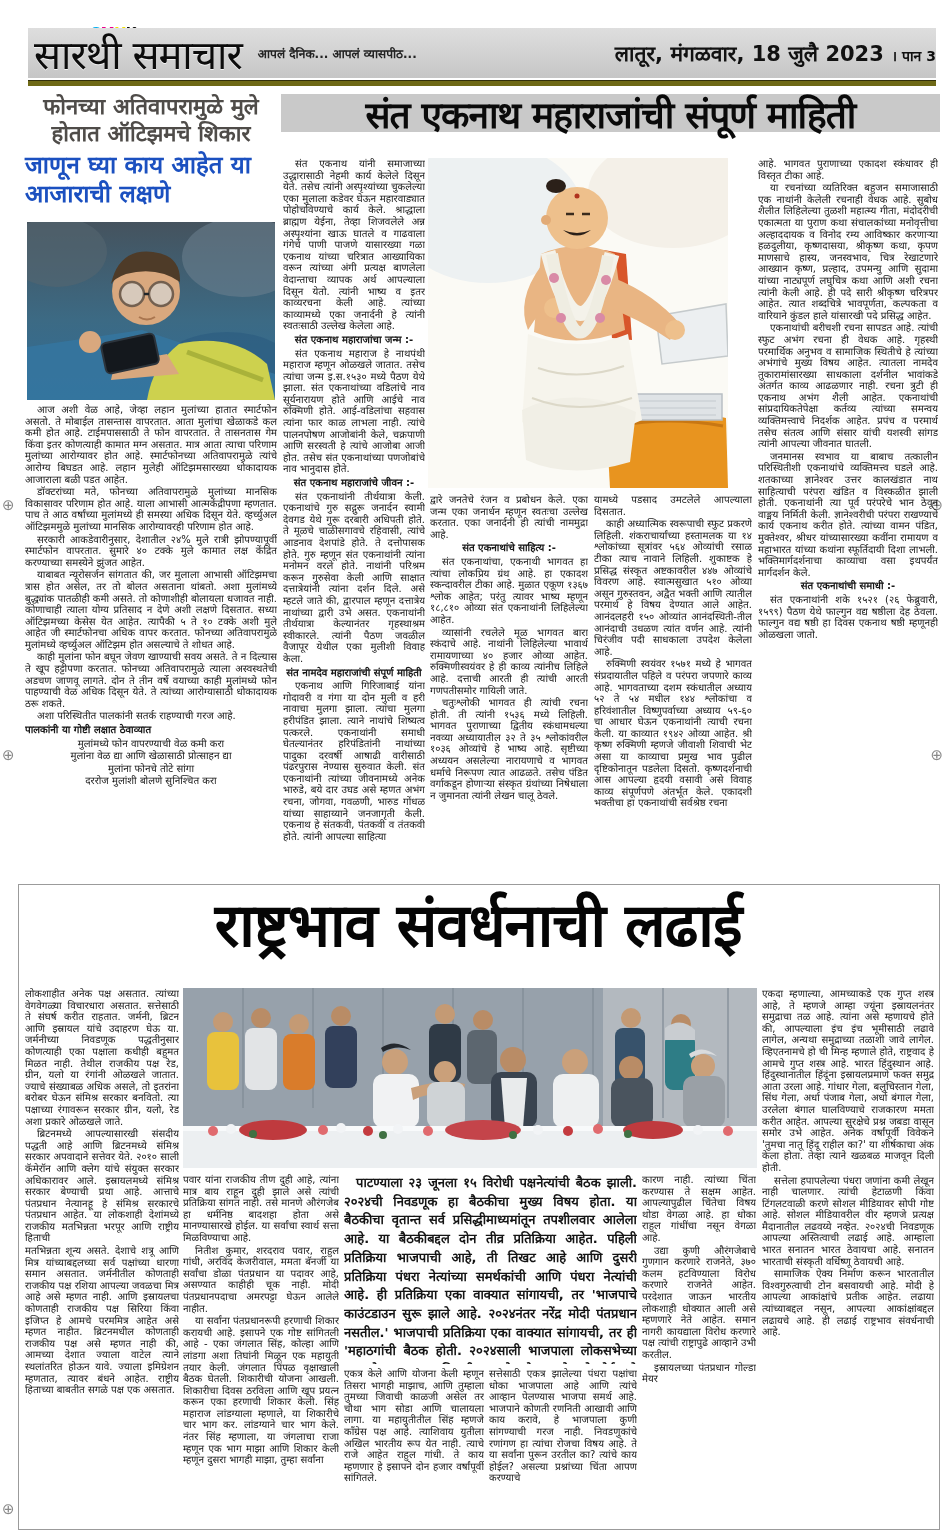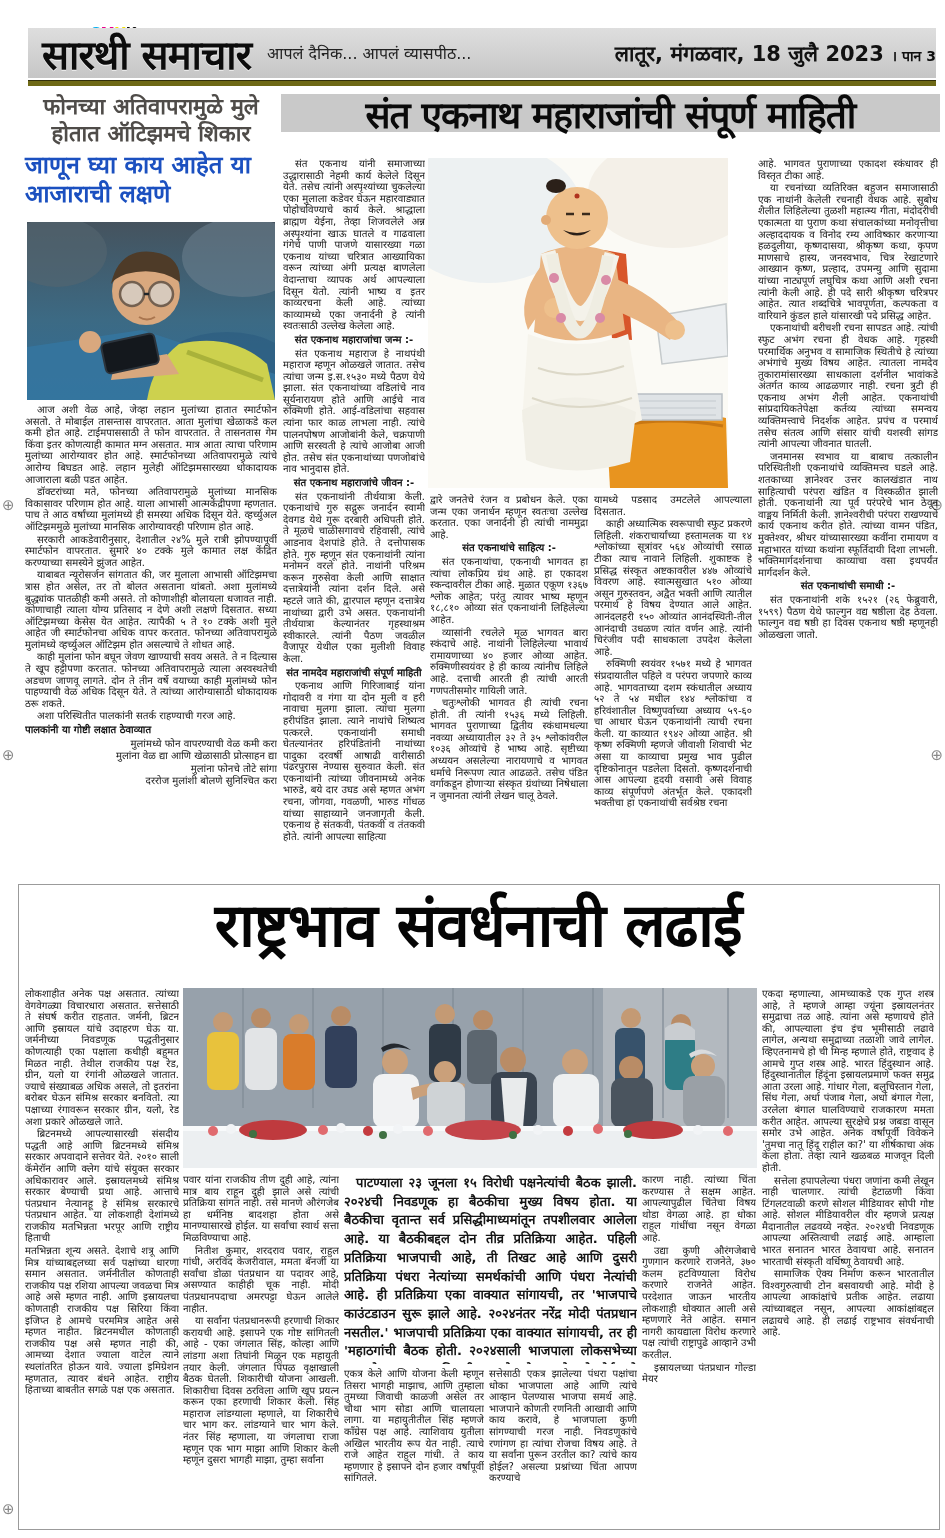--- a/index.html
+++ b/index.html
@@ -6,23 +6,23 @@
   .page{position:relative;width:945px;height:1538px;background:#ffffff;overflow:hidden;
         font-family:"DejaVu Sans",sans-serif;color:#151515;}
   .abs{position:absolute;}
   
   .reg{position:absolute;font-size:15px;color:#8a8a8a;line-height:1;}
   .cmyk{position:absolute;font-size:14px;font-weight:700;letter-spacing:.5px;}
   .cmyk .c{color:#00aeef}.cmyk .m{color:#ec008c}.cmyk .y{color:#f2e400}.cmyk .k{color:#111}
   
   .masthead{left:28px;top:28px;width:908px;height:50px;background:linear-gradient(#dedede,#c6c6c6);
             display:flex;align-items:center;}
-  .mast-title{font-size:40px;font-weight:700;letter-spacing:-1px;color:#0c0c0c;margin-left:14px;
+  .mast-title{font-size:40px;font-weight:400;letter-spacing:-1px;color:#0c0c0c;margin-left:6px;
               text-shadow:0 1px 0 #f2f2f2;}
-  .mast-tagline{font-size:16px;font-weight:400;color:#222;margin-left:16px;margin-top:0;}
+  .mast-tagline{font-size:12px;font-weight:700;color:#222;margin-left:16px;margin-top:0;}
   .mast-right{margin-left:auto;margin-right:0;display:flex;align-items:baseline;gap:8px;}
   .mast-date{font-size:21px;font-weight:800;color:#111;}
   .mast-page{font-size:14px;font-weight:700;color:#111;}
   .rule-olive{left:28px;top:80px;width:908px;height:5px;background:#6e6916;border-top:1px solid #33300a;}
   
   .la-head{left:25px;top:94px;width:252px;text-align:center;font-size:22px;line-height:1.22;
            font-weight:800;color:#4f4c49;}
   .la-sub{left:25px;top:151px;width:252px;text-align:left;font-size:24px;line-height:1.2;
           font-weight:800;color:#1b50c0;}
   .la-photo{left:27px;top:222px;width:248px;height:178px;}
@@ -49,21 +49,21 @@
   .ba-colD{left:642px;top:1174px;width:114px;height:346px;}
   .ba-colE{left:344px;top:1368px;width:140px;height:152px;}
   .ba-colF{left:489px;top:1368px;width:148px;height:152px;}
   
   .col{position:absolute;overflow:hidden;font-size:10px;line-height:11.6px;text-align:justify;color:#171717;}
   .blk{margin:0 0 1px 0;}
   .blk-p{text-indent:12px;}
   .blk-c{text-indent:0;}
   .blk-h{font-weight:700;text-align:center;text-indent:0;margin:2px 0;}
   .blk-hb{font-weight:700;text-align:left;text-indent:0;margin:2px 0;}
-  .blk-b{text-indent:0;text-align:right;}
+  .blk-b{text-indent:0;text-align:center;}
   svg{display:block;}
 </style>
 </head>
 <body>
 
 <div class="page">
 
   <span class="reg" style="left:44px;top:30px">⊕</span>
   <span class="reg" style="left:2px;top:498px">⊕</span>
   <span class="reg" style="left:2px;top:748px">⊕</span>

